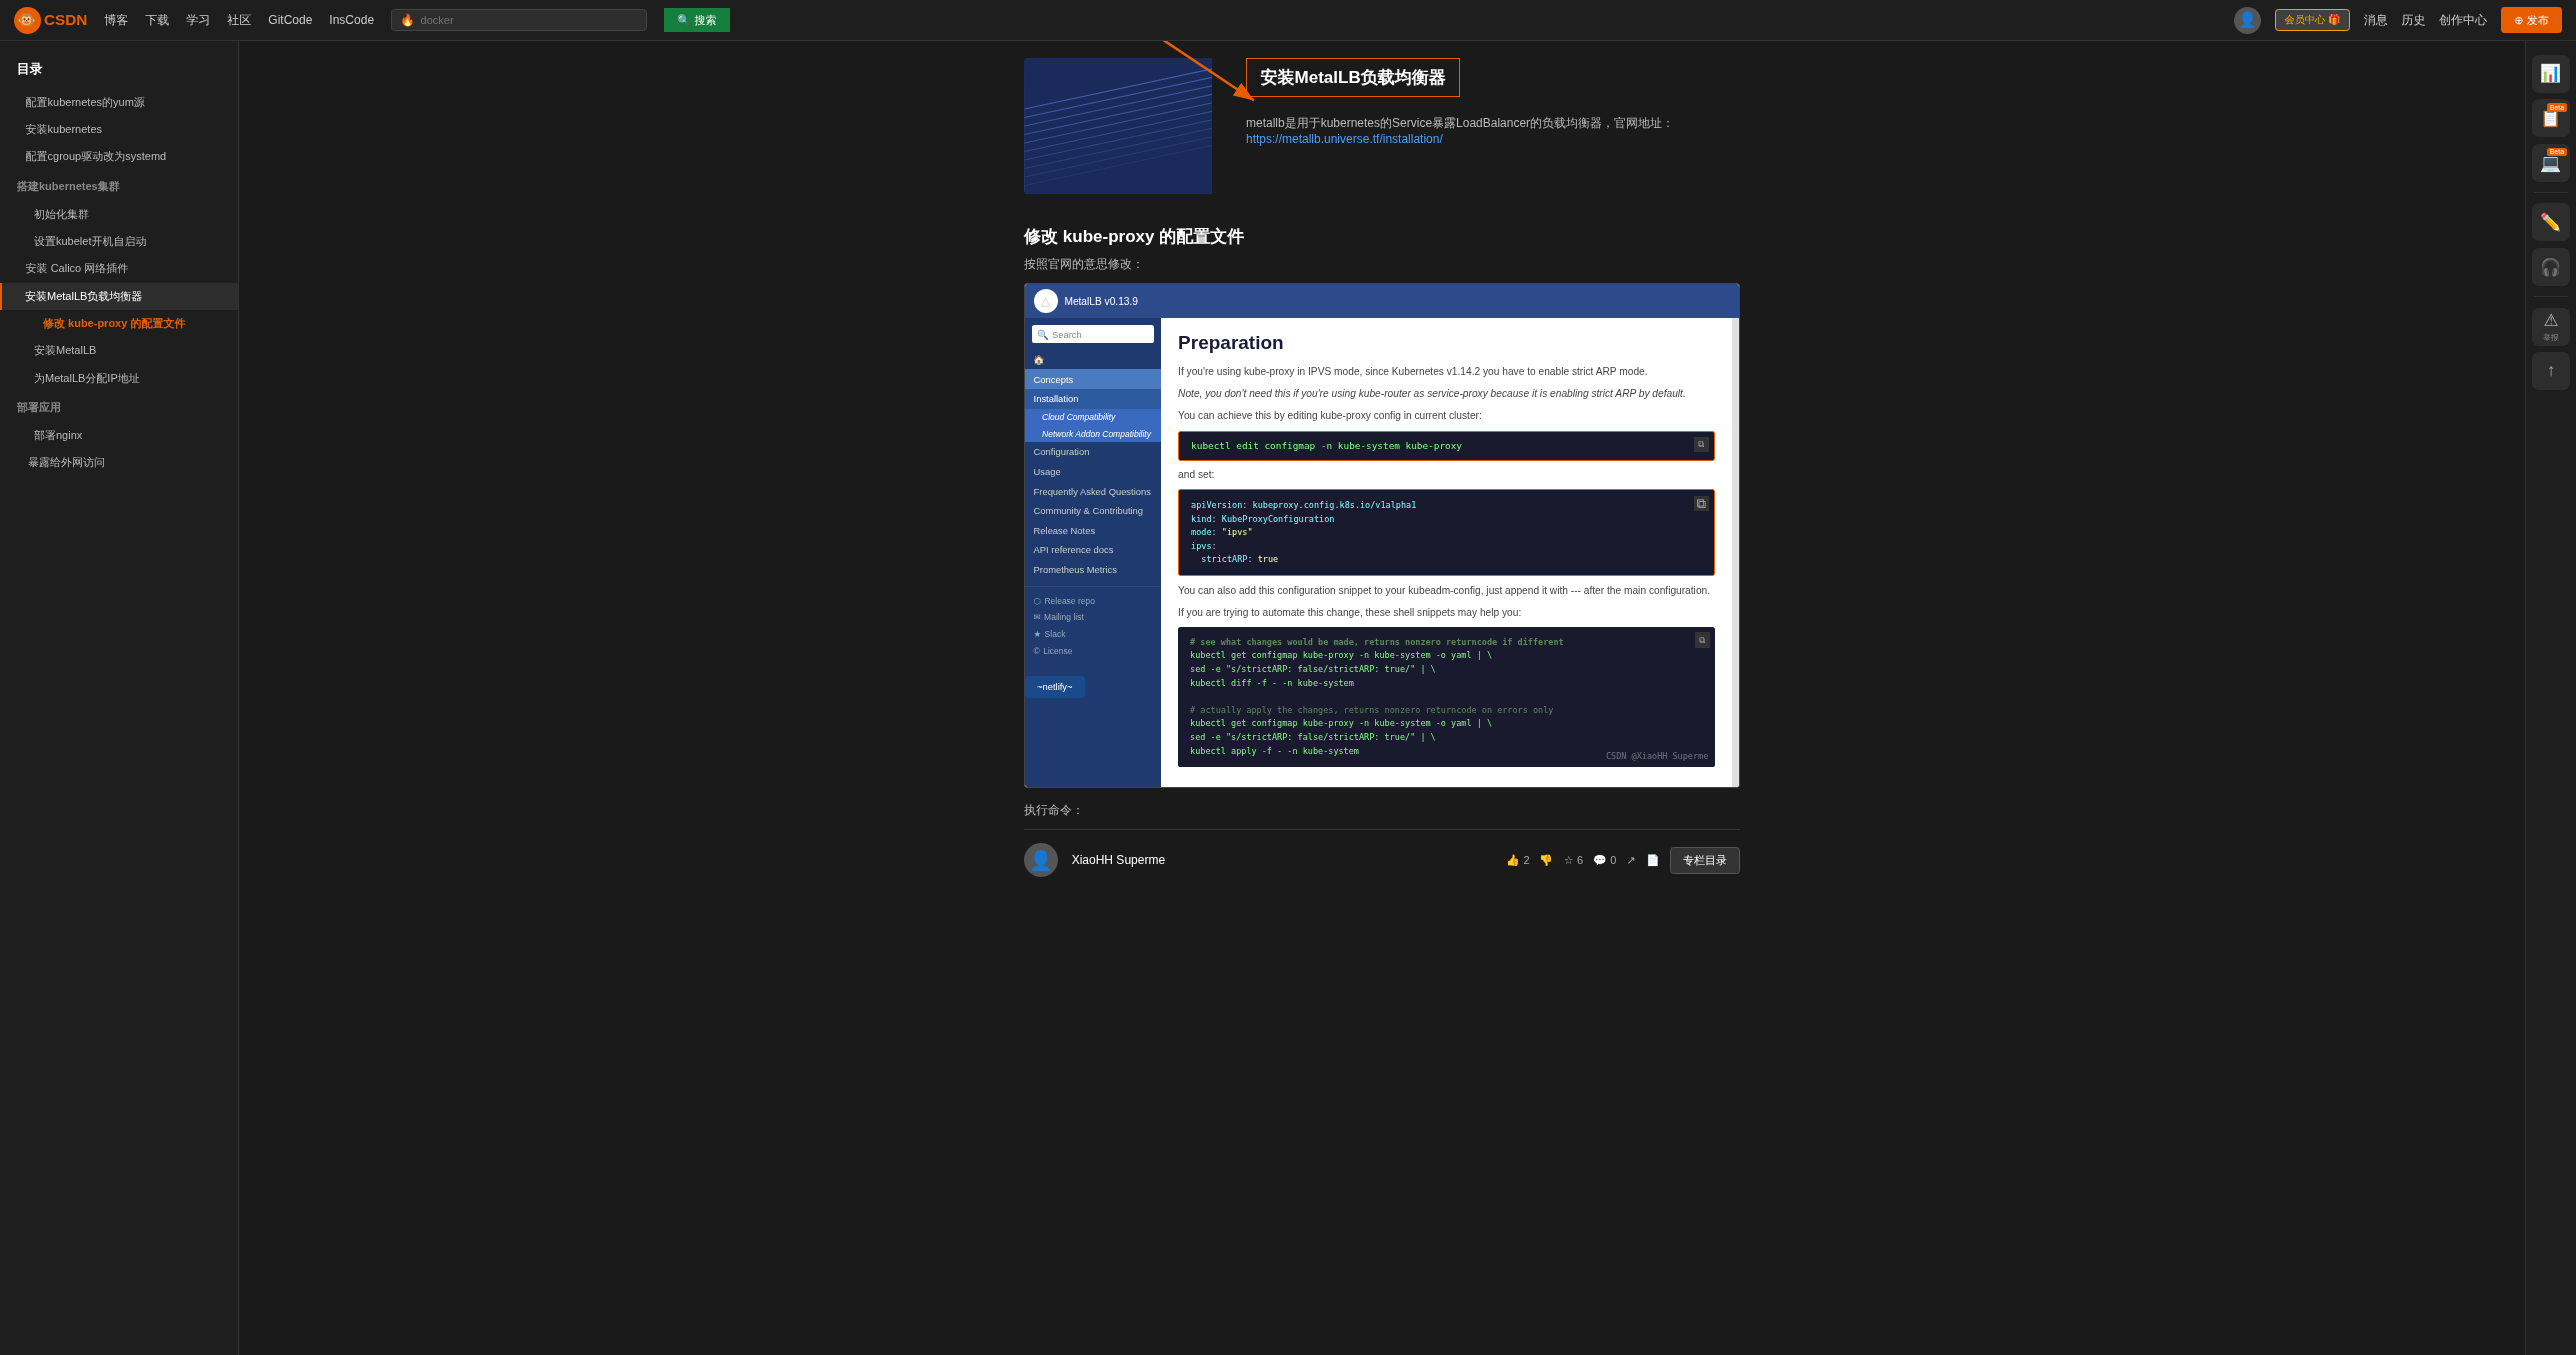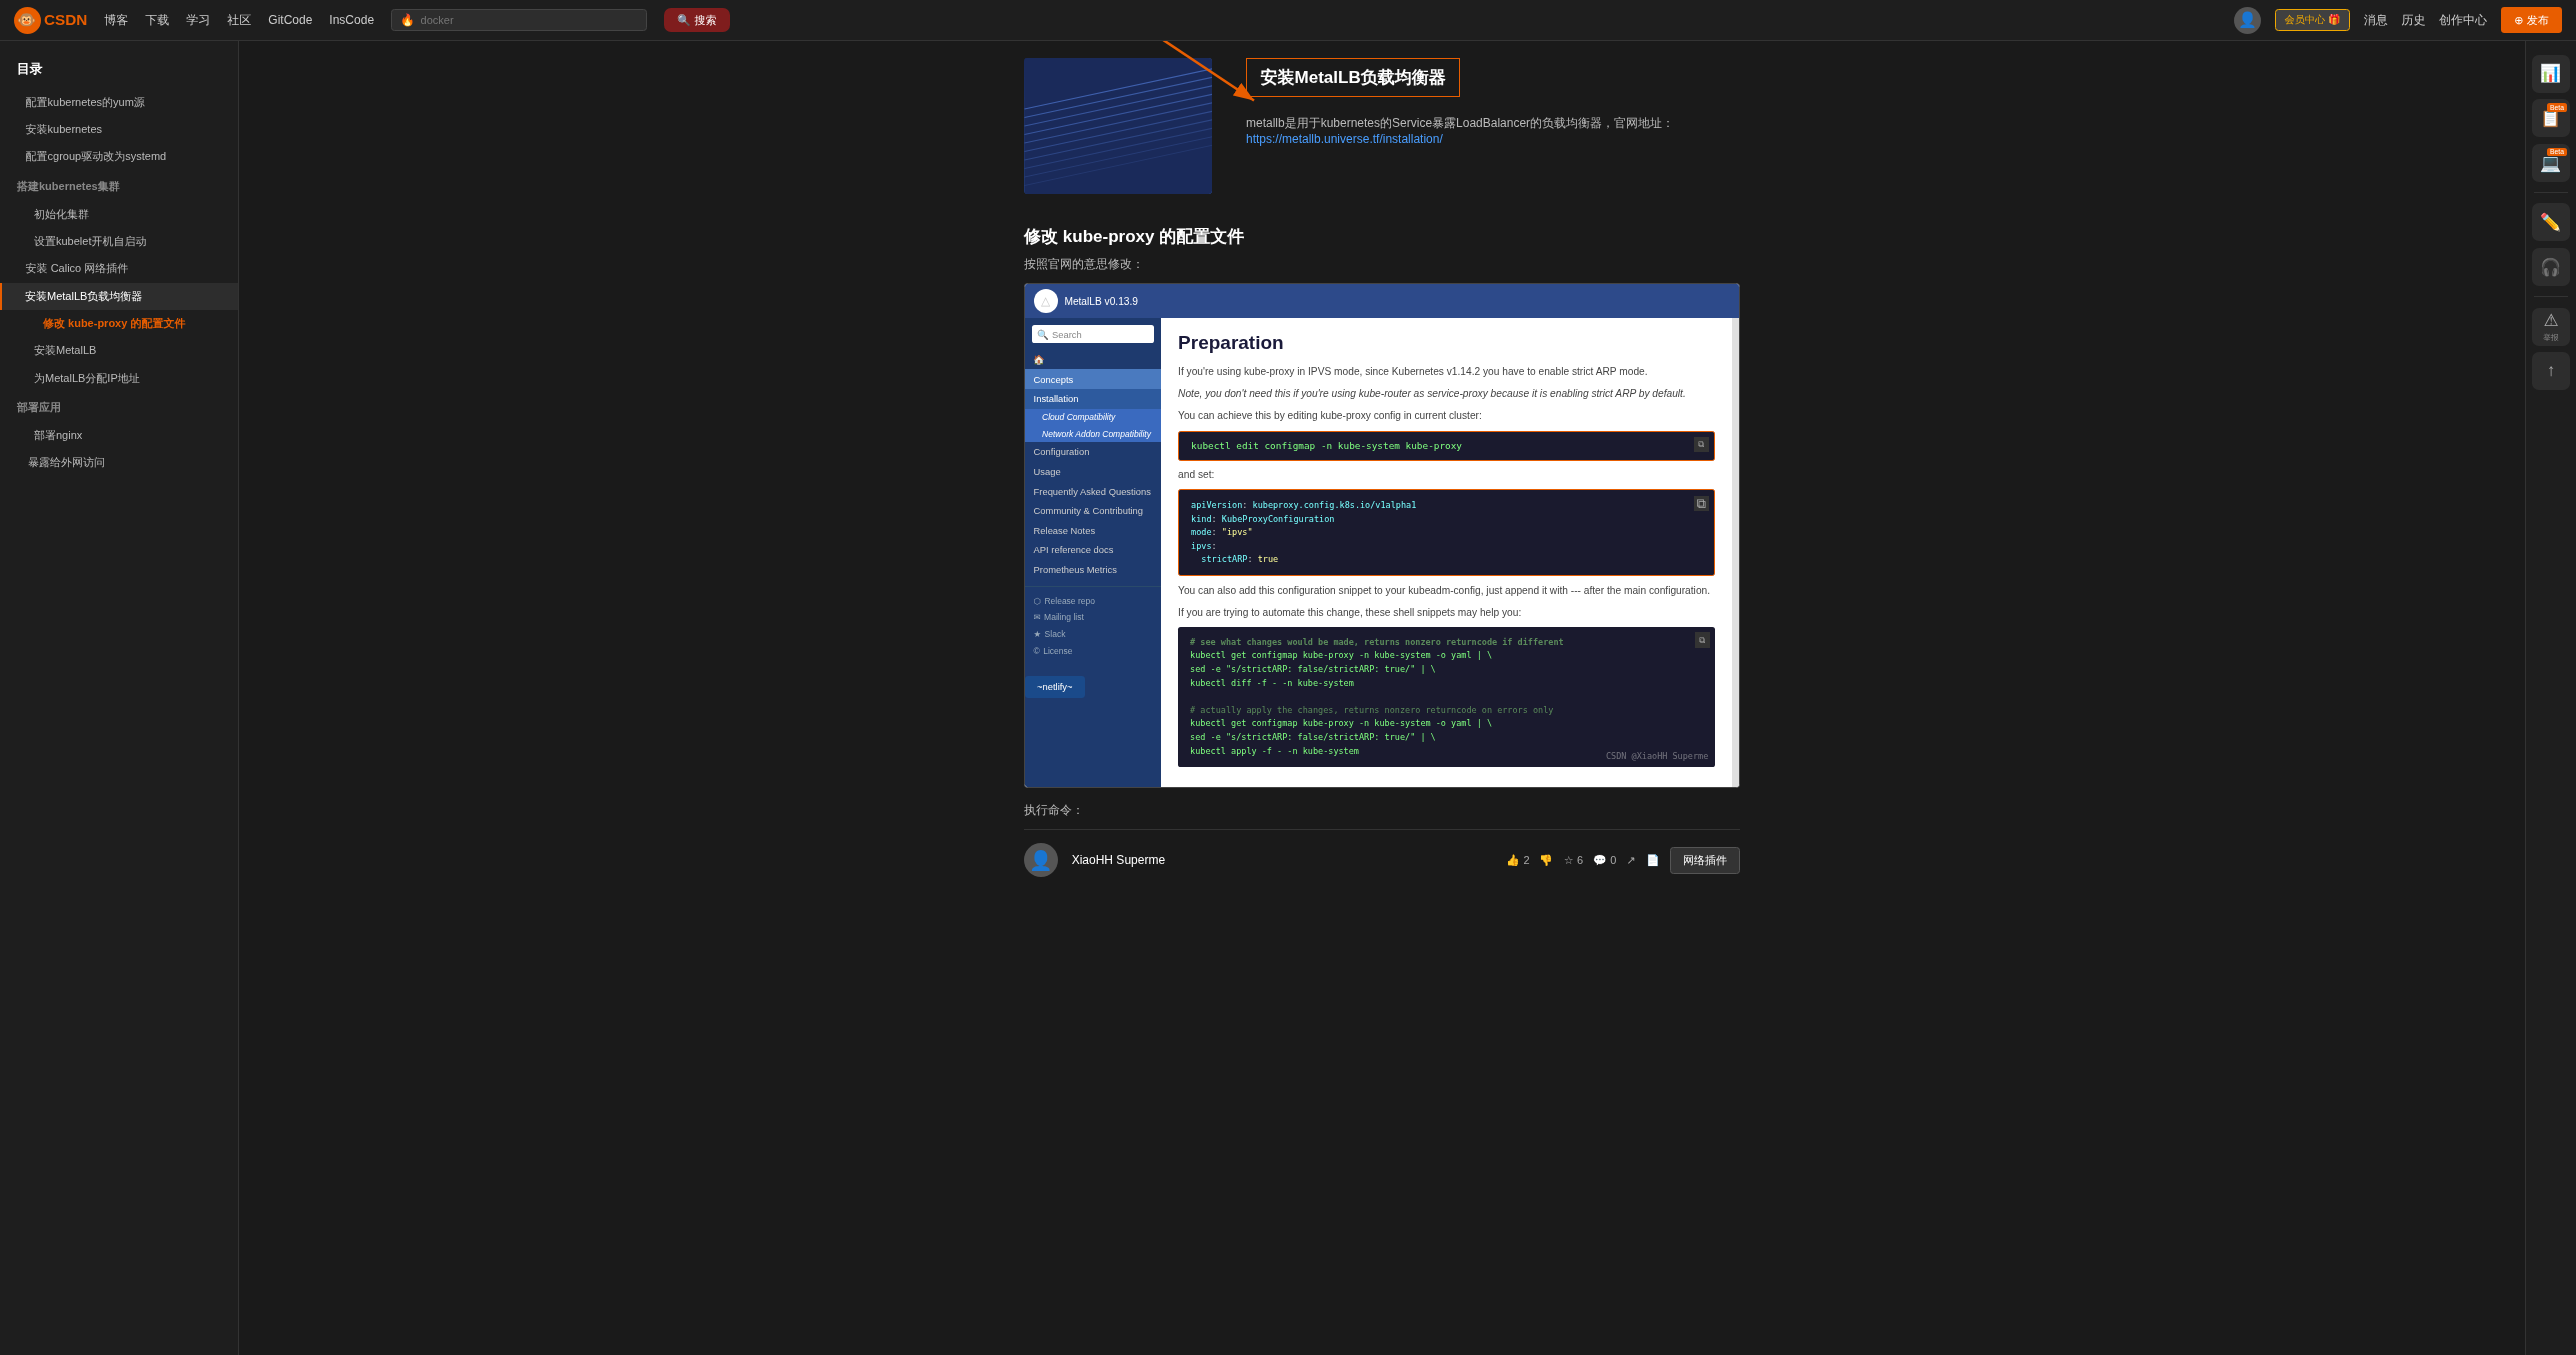--- a/index.html
+++ b/index.html
@@ -58,24 +58,24 @@
     }
     .nav-search input {
       background: transparent;
       border: none;
       outline: none;
       color: #ccc;
       font-size: 11px;
       width: 100%;
     }
     .search-btn {
-      background: #7f1d1d;
+      background: #15803d;
       color: #fff;
       border: none;
-      border-radius: 7px;
+      border-radius: 0;
       padding: 4.3px 13.6px;
       cursor: pointer;
       font-size: 11px;
       white-space: nowrap;
     }
     .nav-avatar {
       width: 27px; height: 27px;
       border-radius: 50%;
       background: #555;
       overflow: hidden;
@@ -693,21 +693,21 @@
           <button class="action-btn">
             <span>💬</span>
             <span>0</span>
           </button>
           <button class="action-btn">
             <span>↗</span>
           </button>
           <button class="action-btn">
             <span>📄</span>
           </button>
-          <button class="toc-btn">网络插件</button>
+          <button class="toc-btn">专栏目录</button>
         </div>
       </div>
 
     </div>
   </main>
 
   <aside class="right-sidebar">
     <div class="right-tool">
       <span>📊</span>
     </div>

